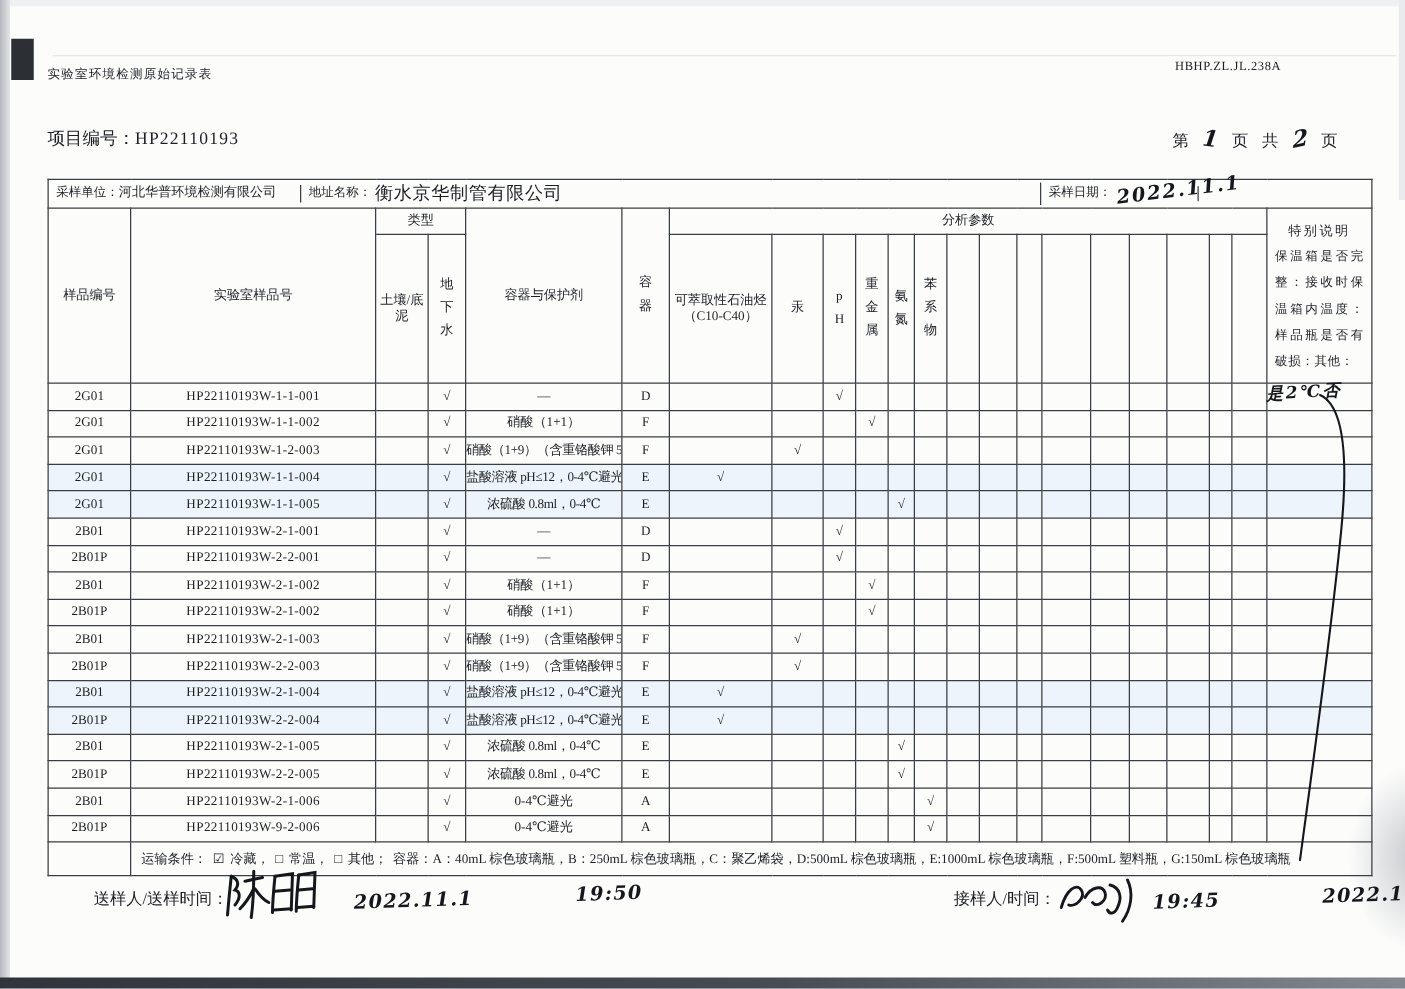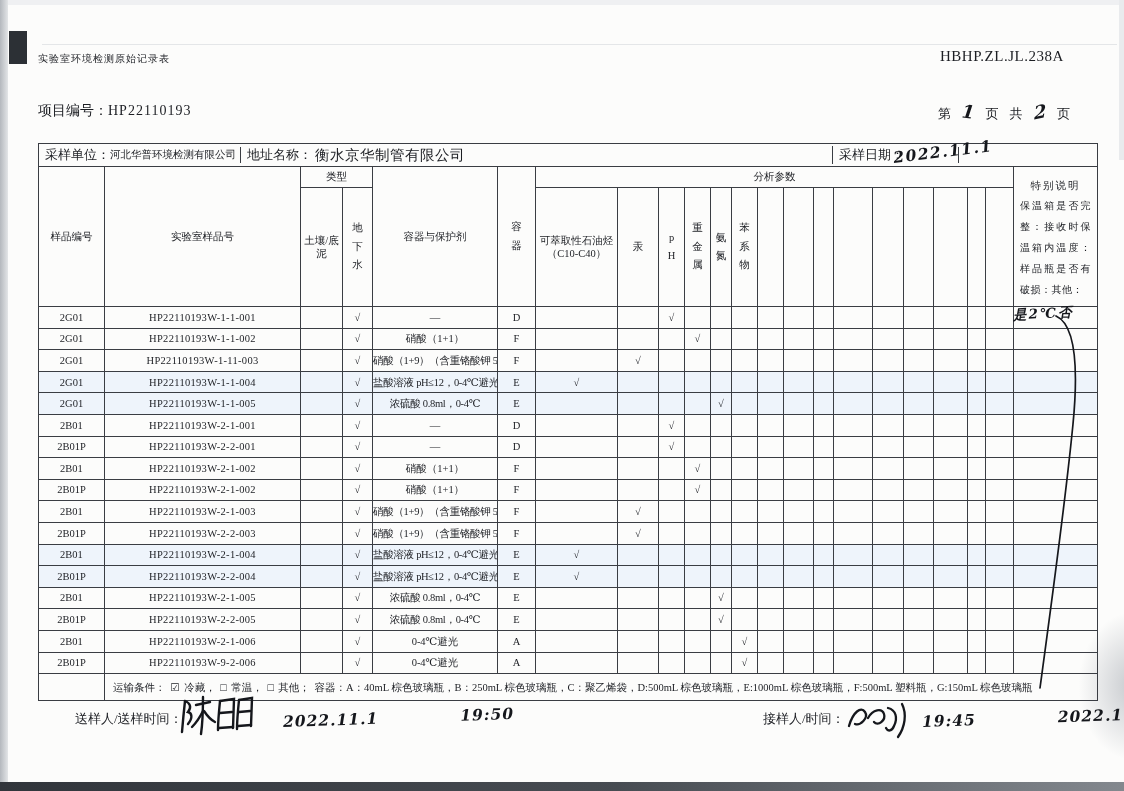--- a/index.html
+++ b/index.html
@@ -12,21 +12,21 @@
   .edge-right{position:absolute;right:0;top:0;width:5px;height:160px;background:#e9ebed;}
   .edge-bottom{position:absolute;left:0;bottom:0;width:100%;height:9px;
                background:linear-gradient(90deg,#31353b,#474c52 55%,#83888e);}
   .corner-mark{position:absolute;left:9px;top:31px;width:18px;height:33px;background:#2c3035;}
   .curl{position:absolute;right:-34px;bottom:30px;width:80px;height:150px;border-radius:50%;
         background:radial-gradient(ellipse at 70% 50%,#c6c9cd 0%,rgba(198,201,205,0) 70%);}
   .faintrule{position:absolute;left:42px;top:44px;width:1075px;height:1px;background:#e4e6e8;}
 
   
   .ref-top-left{position:absolute;left:38px;top:52px;font-size:10px;letter-spacing:1px;}
-  .doc-code{position:absolute;left:940px;top:48px;font-size:15px;letter-spacing:.5px;}
+  .doc-code{position:absolute;left:940px;top:48px;font-size:10px;letter-spacing:.5px;}
   .main-title{position:absolute;left:0;right:40px;top:68px;text-align:center;
               font-size:22px;font-weight:bold;letter-spacing:14px;}
   .project-line{position:absolute;left:38px;top:102px;font-size:14px;}
   .project-line .num{letter-spacing:1px;}
   .page-line{position:absolute;left:938px;top:103px;font-size:13px;display:flex;
              gap:11px;align-items:baseline;}
 
   
   .hw{font-style:italic;font-weight:700;color:#15171c;font-family:"DejaVu Serif",serif;}
   .hw-page{display:inline-block;font-size:18px;transform:rotate(7deg);line-height:1;}
@@ -46,21 +46,21 @@
   tr.info-row{height:23px;}
   tr.band1{height:21px;}
   tr.band2{height:119px;}
   tbody.data tr{height:21.6px;}
   tr.foot-row{height:27px;}
   tr.tint td{background:#eef4fb;}
 
   .info-flex{display:flex;height:100%;align-items:center;}
   .info-seg{height:100%;display:flex;align-items:center;padding:0 6px;box-sizing:border-box;}
   .seg-b{border-right:1px solid #3a3d43;}
-  .lbl-sm{font-size:13px;white-space:nowrap;}
+  .lbl-sm{font-size:10px;white-space:nowrap;}
   .org-val{font-size:10.5px;white-space:nowrap;}
   .addr-val{font-size:14.5px;white-space:nowrap;letter-spacing:.5px;margin-left:3px;text-align:center;}
 
   .h-main{font-size:11px;font-family:Liberation Serif, serif;}
   .vtext{display:inline-block;width:1.15em;margin:0 auto;word-break:break-all;
          line-height:1.75;font-size:10.5px;vertical-align:middle;}
   .p-tph{font-size:9px;text-align:left;padding:2px 4px;line-height:2.2;}
   .p-hg{font-size:17px;}
   .soil-head{font-size:10px;line-height:1.9;padding:0 2px;}
   .sp-cell{vertical-align:top;}
@@ -233,21 +233,21 @@
           <td></td>
           <td></td>
           <td></td>
           <td></td>
           <td></td>
           <td></td>
           <td></td>
         </tr>
         <tr>
           <td class="code">2G01</td>
-          <td class="lab">HP22110193W-1-11-003</td>
+          <td class="lab">HP22110193W-1-2-003</td>
           <td></td>
           <td class="check">√</td>
           <td class="prot-sm">硝酸（1+9）（含重铬酸钾 50g/L）</td>
           <td class="cont">F</td>
           <td></td>
           <td class="check">√</td>
           <td></td>
           <td></td>
           <td></td>
           <td></td>

